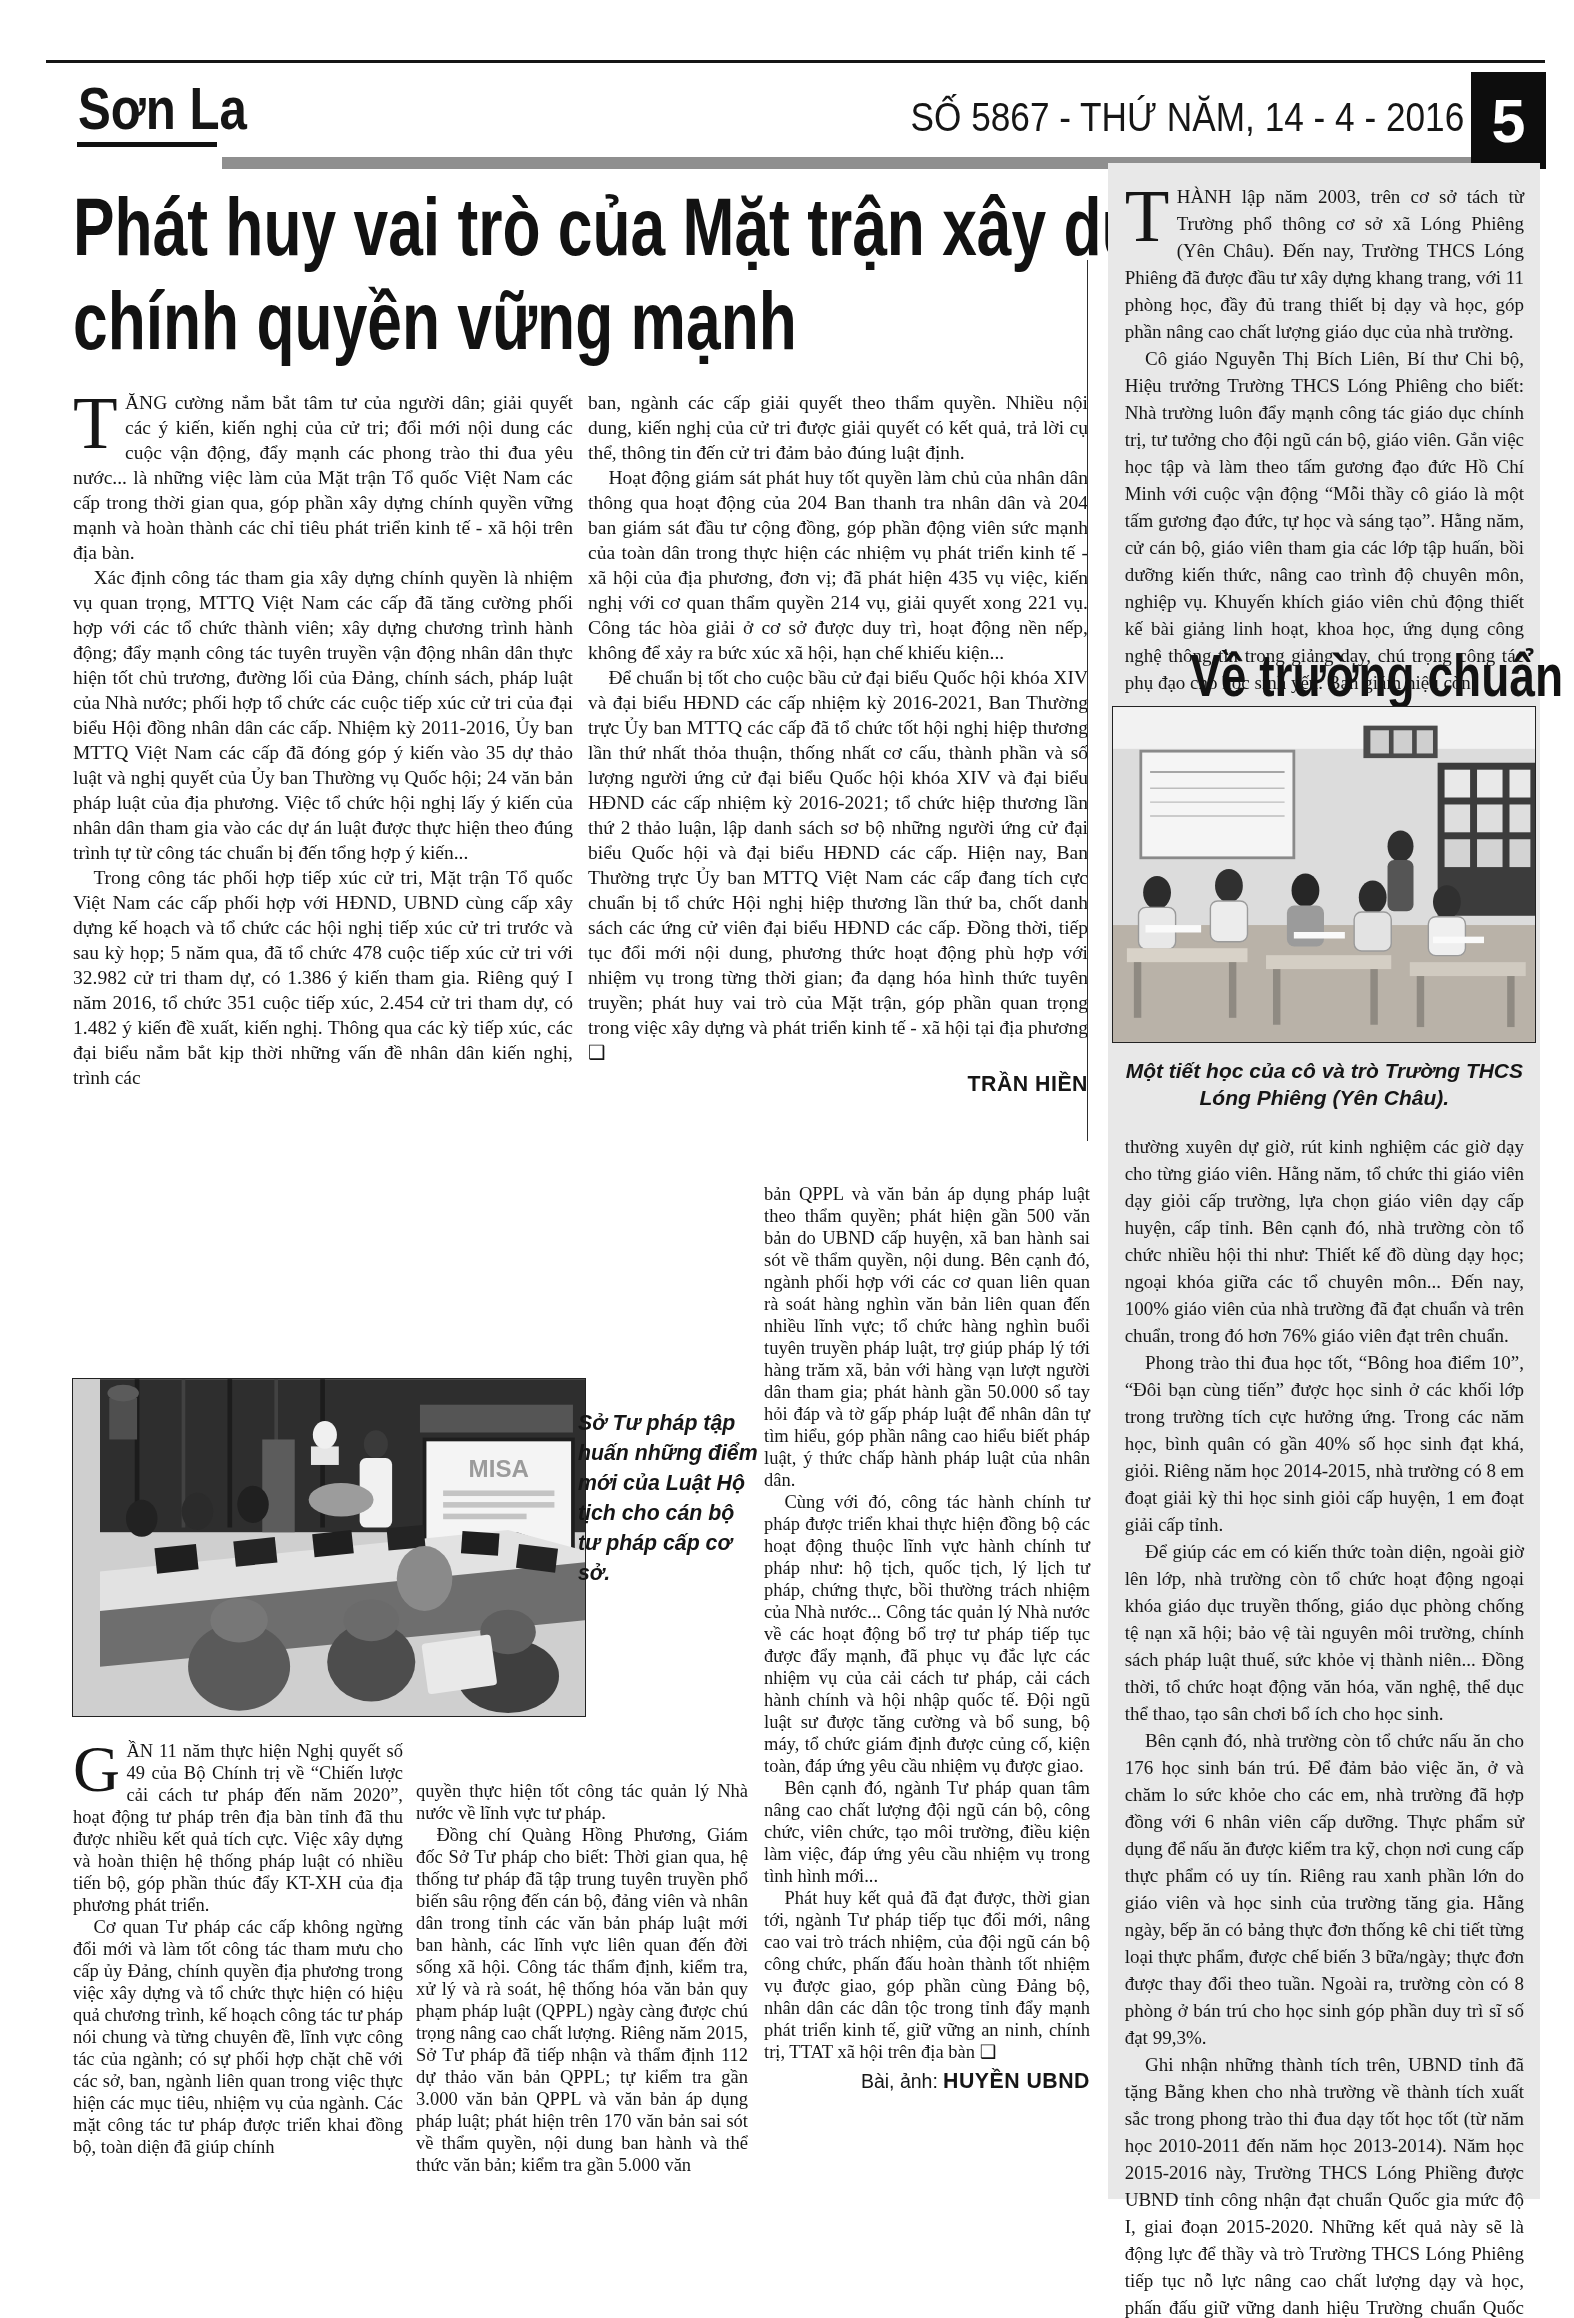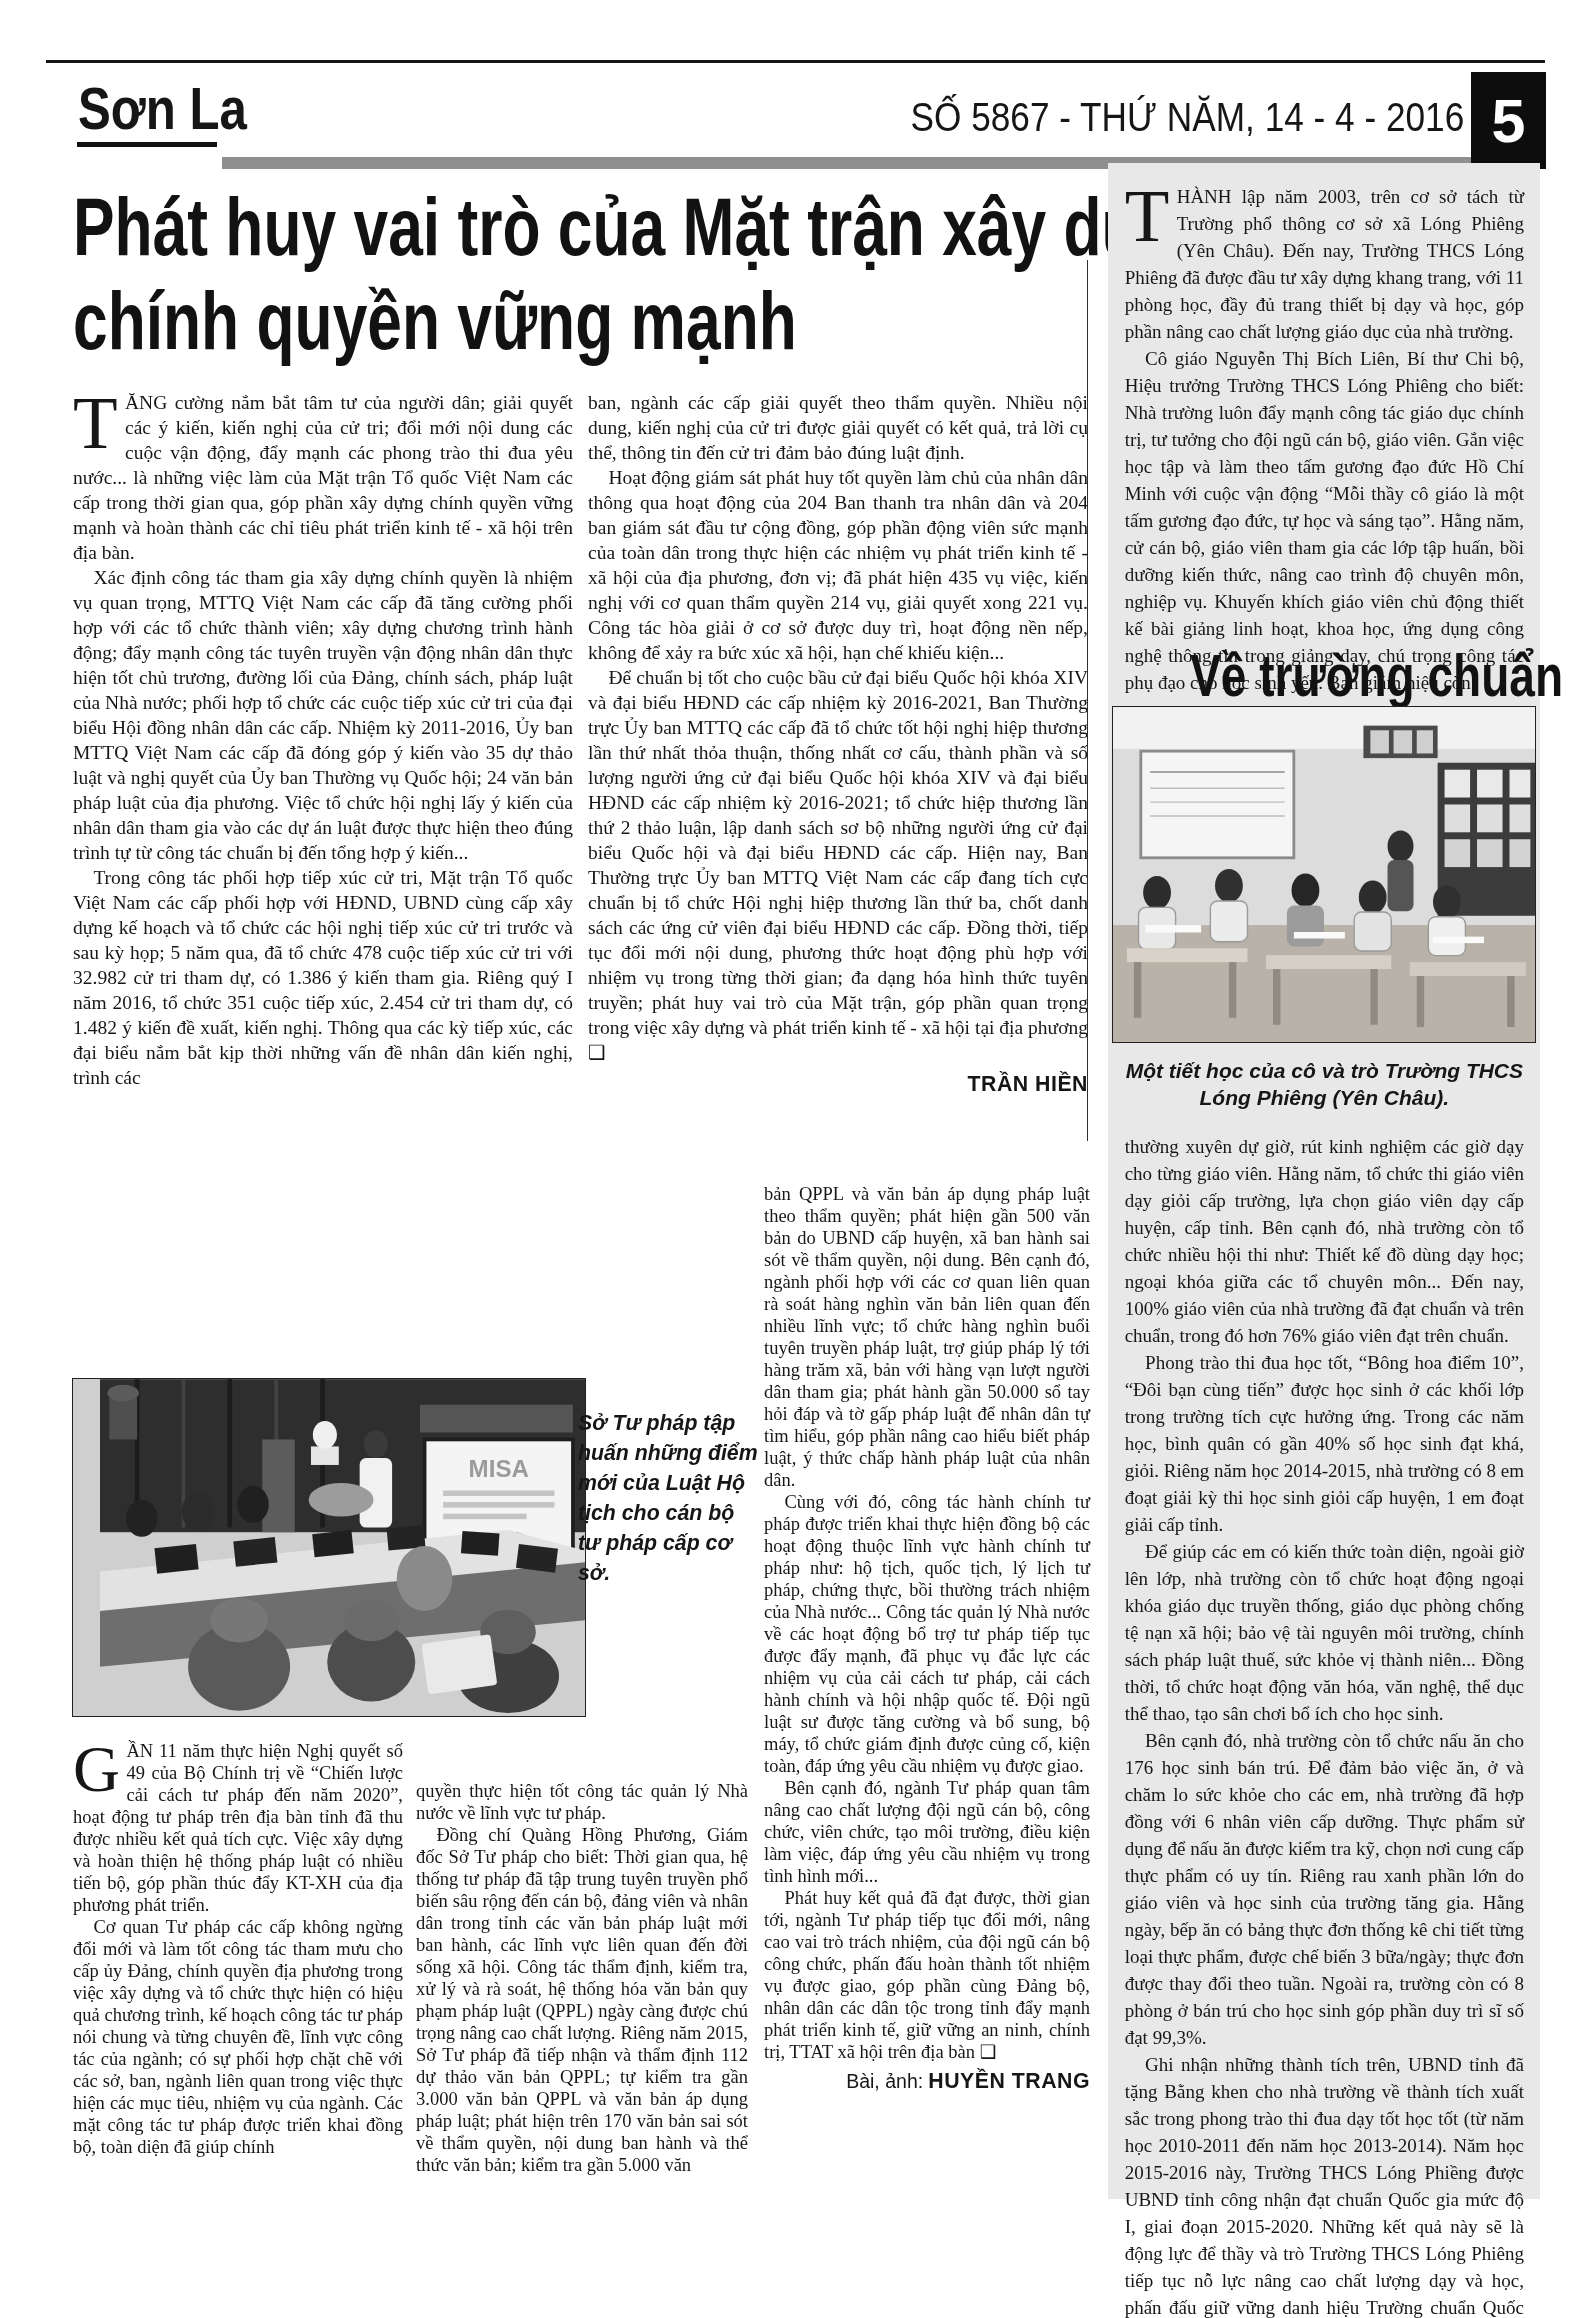--- a/index.html
+++ b/index.html
@@ -217,18 +217,18 @@
     <p class="lead">quyền thực hiện tốt công tác quản lý Nhà nước về lĩnh vực tư pháp.</p>
     <p>Đồng chí Quàng Hồng Phương, Giám đốc Sở Tư pháp cho biết: Thời gian qua, hệ thống tư pháp đã tập trung tuyên truyền phổ biến sâu rộng đến cán bộ, đảng viên và nhân dân trong tỉnh các văn bản pháp luật mới ban hành, các lĩnh vực liên quan đến đời sống xã hội. Công tác thẩm định, kiểm tra, xử lý và rà soát, hệ thống hóa văn bản quy phạm pháp luật (QPPL) ngày càng được chú trọng nâng cao chất lượng. Riêng năm 2015, Sở Tư pháp đã tiếp nhận và thẩm định 112 dự thảo văn bản QPPL; tự kiểm tra gần 3.000 văn bản QPPL và văn bản áp dụng pháp luật; phát hiện trên 170 văn bản sai sót về thẩm quyền, nội dung ban hành và thể thức văn bản; kiểm tra gần 5.000 văn</p>
   </div>
 
   <div class="abs bodytext b-sm" style="left:764px;top:1183px;width:326px;">
     <p class="lead">bản QPPL và văn bản áp dụng pháp luật theo thẩm quyền; phát hiện gần 500 văn bản do UBND cấp huyện, xã ban hành sai sót về thẩm quyền, nội dung. Bên cạnh đó, ngành phối hợp với các cơ quan liên quan rà soát hàng nghìn văn bản liên quan đến nhiều lĩnh vực; tổ chức hàng nghìn buổi tuyên truyền pháp luật, trợ giúp pháp lý tới hàng trăm xã, bản với hàng vạn lượt người dân tham gia; phát hành gần 50.000 sổ tay hỏi đáp và tờ gấp pháp luật để nhân dân tự tìm hiểu, góp phần nâng cao hiểu biết pháp luật, ý thức chấp hành pháp luật của nhân dân.</p>
     <p>Cùng với đó, công tác hành chính tư pháp được triển khai thực hiện đồng bộ các hoạt động thuộc lĩnh vực hành chính tư pháp như: hộ tịch, quốc tịch, lý lịch tư pháp, chứng thực, bồi thường trách nhiệm của Nhà nước... Công tác quản lý Nhà nước về các hoạt động bổ trợ tư pháp tiếp tục được đẩy mạnh, đã phục vụ đắc lực các nhiệm vụ của cải cách tư pháp, cải cách hành chính và hội nhập quốc tế. Đội ngũ luật sư được tăng cường và bổ sung, bộ máy, tổ chức giám định được củng cố, kiện toàn, đáp ứng yêu cầu nhiệm vụ được giao.</p>
     <p>Bên cạnh đó, ngành Tư pháp quan tâm nâng cao chất lượng đội ngũ cán bộ, công chức, viên chức, tạo môi trường, điều kiện làm việc, đáp ứng yêu cầu nhiệm vụ trong tình hình mới...</p>
     <p>Phát huy kết quả đã đạt được, thời gian tới, ngành Tư pháp tiếp tục đổi mới, nâng cao vai trò trách nhiệm, của đội ngũ cán bộ công chức, phấn đấu hoàn thành tốt nhiệm vụ được giao, góp phần cùng Đảng bộ, nhân dân các dân tộc trong tỉnh đẩy mạnh phát triển kinh tế, giữ vững an ninh, chính trị, TTAT xã hội trên địa bàn ❑</p>
     <div class="byline">
-      <span class="lab">Bài, ảnh:</span>&nbsp;<span class="nm">HUYỀN TRANG</span>
+      <span class="lab">Bài, ảnh:</span>&nbsp;<span class="nm">HUYỀN UBND</span>
     </div>
   </div>
 
 </div>
 
 
 </body></html>

